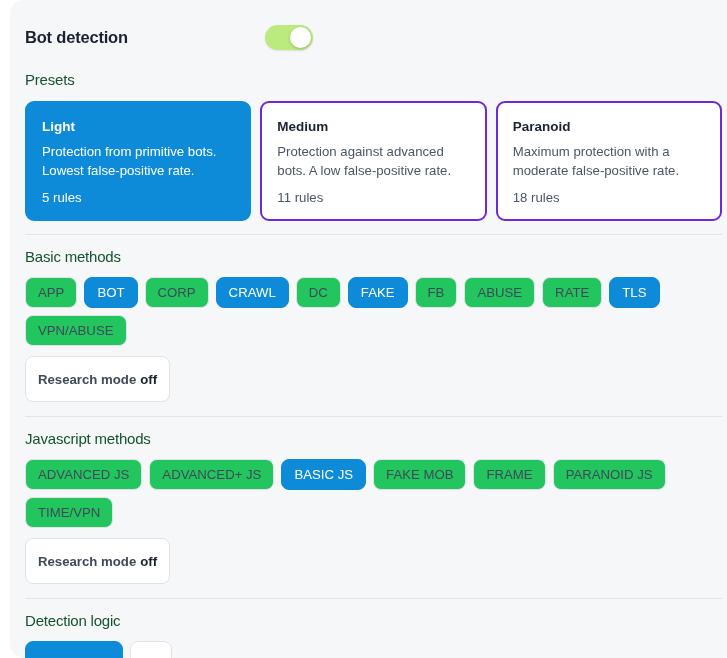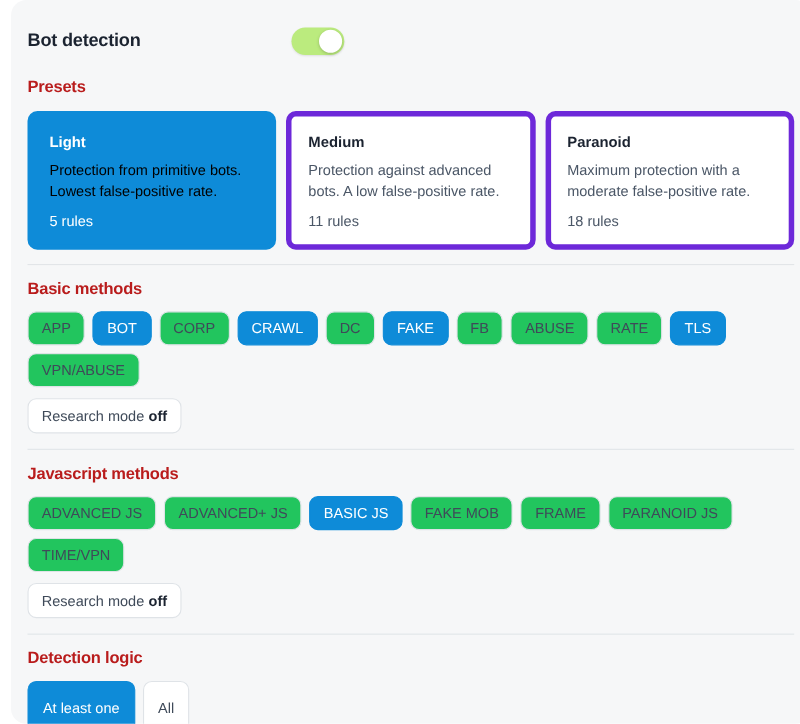--- a/index.html
+++ b/index.html
@@ -49,41 +49,41 @@
     top: 2px; right: 2px;
     width: 21px; height: 21px;
     border-radius: 50%;
     background: #ffffff;
     box-shadow: 0 1px 3px rgba(0,0,0,0.22);
   }
 
   
   .section-title {
     font-size: 15px;
-    font-weight: bold;
-    color: #b91c1c;
+    font-weight: normal;
+    color: #14532d;
     letter-spacing: -0.2px;
   }
   .divider {
     height: 1px;
     background: #e2e5e8;
     margin: 0 15px;
   }
 
   
   .presets-title { margin: 11px 0 0 0; }
   .preset-row {
     display: flex;
     gap: 9px;
     margin-top: 13px;
   }
   .preset-card {
     flex: 1 1 0;
     background: #ffffff;
-    border: 5px solid #6d28d9;
+    border: 2px solid #6d28d9;
     border-radius: 9px;
     padding: 16px 26px 14px 15px;
     min-height: 118px;
     cursor: pointer;
   }
   .preset-card.active {
     background: #0e8bd8;
     border-color: #0e8bd8;
   }
   .preset-name {
@@ -92,21 +92,21 @@
     color: #1b2330;
     margin-bottom: 8px;
   }
   .preset-card.active .preset-name { color: #ffffff; }
   .preset-desc {
     font-size: 13.2px;
     line-height: 19px;
     color: #4a5666;
     margin-bottom: 10px;
   }
-  .preset-card.active .preset-desc { color: #000000; }
+  .preset-card.active .preset-desc { color: #ffffff; }
   .preset-rules {
     font-size: 13.2px;
     color: #4a5666;
   }
   .preset-card.active .preset-rules { color: #ffffff; }
 
   
   .chips {
     display: flex;
     flex-wrap: wrap;
@@ -128,29 +128,30 @@
     cursor: pointer;
   }
   .chip.active {
     background: #0e8bd8;
     border-color: #0e8bd8;
     color: #ffffff;
   }
   .research {
     display: inline-flex;
     align-items: center;
-    height: 32px;
+    height: 46px;
     padding: 0 12px;
     border: 1px solid #dfe3e7;
     border-radius: 8px;
     background: #ffffff;
     color: #3f4a59;
     font-size: 13.2px;
     margin-top: 10px;
     cursor: pointer;
+    font-weight: bold;
   }
   .research b { color: #1b2330; margin-left: 4px; }
 
   .block { padding-top: 13px; padding-bottom: 14px; }
   .logic-row { display: flex; gap: 7px; margin-top: 12px; }
   .logic-chip {
     display: inline-flex;
     align-items: center;
     justify-content: center;
     height: 49px;

